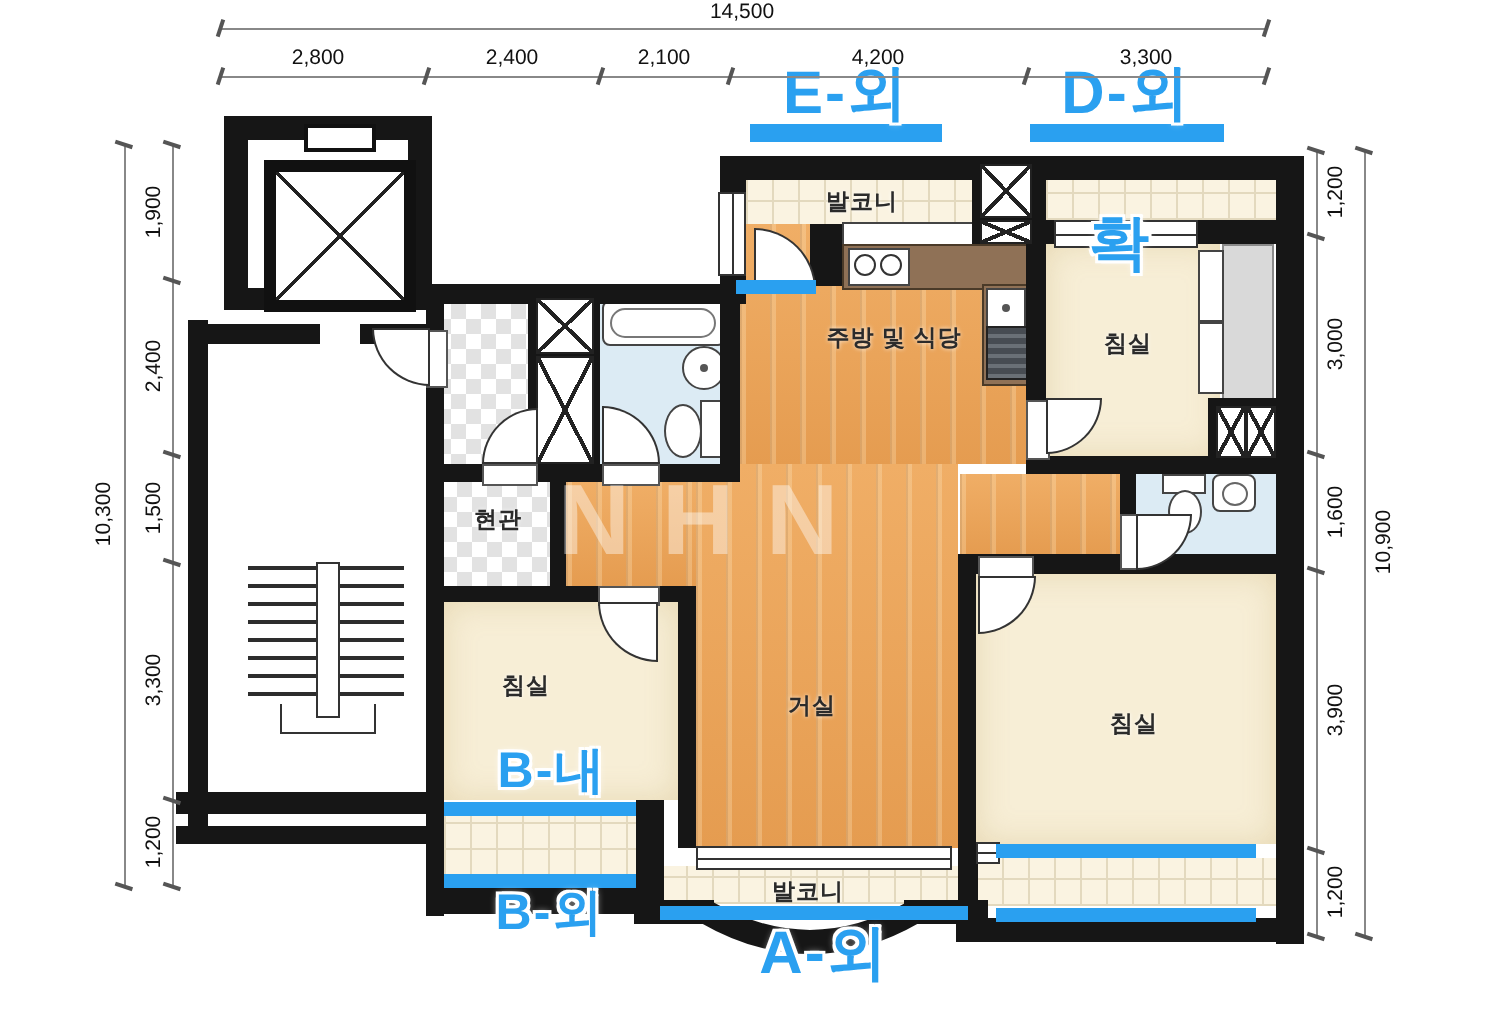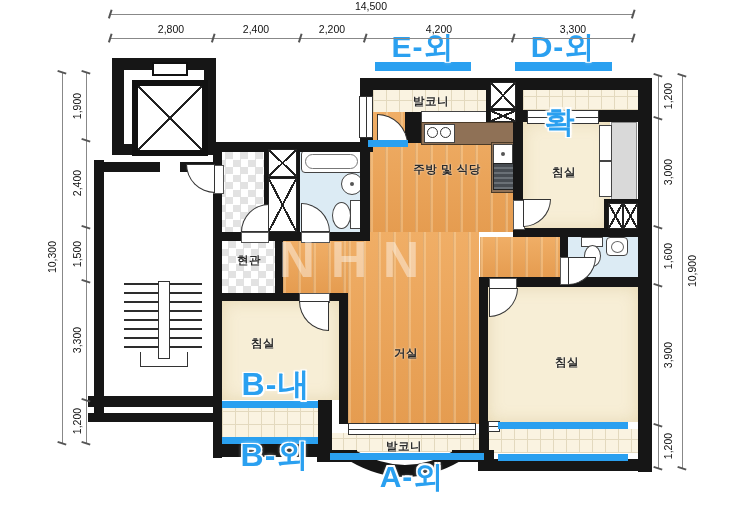--- a/index.html
+++ b/index.html
@@ -37,21 +37,21 @@
   .gap{position:absolute;background:#fff;border:1px solid #555;z-index:4;}
   .win{position:absolute;background:#fff;border:1px solid #333;z-index:4;background-image:linear-gradient(#333,#333);
        background-repeat:no-repeat;background-position:center;}
   .win.h{background-size:100% 1px;}
   .win.v{background-size:1px 100%;}
   .counter{position:absolute;background:#8f7156;border:1px solid #4a3a28;z-index:2;}
   .white-unit{position:absolute;background:#fff;border:1px solid #444;z-index:2;}
   
   .rlabel{position:absolute;z-index:6;transform:translate(-50%,-50%);font-size:11.5px;font-weight:700;color:#2b2b2b;
       white-space:nowrap;letter-spacing:.5px;text-shadow:0 0 2px rgba(255,255,255,.85);}
-  .blabel{position:absolute;z-index:7;transform:translate(-50%,-50%);color:var(--blue);font-weight:800;font-size:32px;
+  .blabel{position:absolute;z-index:7;transform:translate(-50%,-50%);color:var(--blue);font-weight:800;font-size:25px;
       white-space:nowrap;letter-spacing:1px;
       text-shadow:-1.5px -1.5px 0 #fff,1.5px -1.5px 0 #fff,-1.5px 1.5px 0 #fff,1.5px 1.5px 0 #fff,0 0 4px #fff;}
   .blabel.big{font-size:30px;}
   .bluebar{position:absolute;background:var(--blue);z-index:5;}
   
   .dimh{position:absolute;height:0;border-top:1px solid #888;z-index:9;}
   .dimv{position:absolute;width:0;border-left:1px solid #888;z-index:9;}
   .tick{position:absolute;width:1.5px;height:9px;background:#555;transform:translate(-50%,-50%) rotate(18deg);z-index:9;}
   .tickh{position:absolute;width:9px;height:1.5px;background:#555;transform:translate(-50%,-50%) rotate(18deg);z-index:9;}
   .dimtext{position:absolute;z-index:9;font-size:10.5px;color:#111;transform:translate(-50%,-50%);white-space:nowrap;}
@@ -226,23 +226,23 @@
   <span class="tick" style="left:110px;top:14px"></span>
     <span class="tick" style="left:633px;top:14px"></span>
   <div class="dimtext" style="left:371px;top:6px">14,500</div>
   <div class="dimh" style="left:110px;top:38px;width:523px"></div>
   <span class="tick" style="left:110px;top:38px"></span>
     <span class="tick" style="left:213px;top:38px"></span>
   <span class="tick" style="left:300px;top:38px"></span>
     <span class="tick" style="left:365px;top:38px"></span>
   <span class="tick" style="left:513px;top:38px"></span>
     <span class="tick" style="left:633px;top:38px"></span>
-  <div class="dimtext" style="left:171px;top:29px">2,800</div>
+  <div class="dimtext" style="left:159px;top:29px">2,800</div>
   <div class="dimtext" style="left:256px;top:29px">2,400</div>
-  <div class="dimtext" style="left:332px;top:29px">2,200</div>
+  <div class="dimtext" style="left:332px;top:29px">2,100</div>
   <div class="dimtext" style="left:439px;top:29px">4,200</div>
   <div class="dimtext" style="left:573px;top:29px">3,300</div>
 
   <div class="dimv" style="left:62px;top:72px;height:371px"></div>
   <span class="tickh" style="left:62px;top:72px"></span>
     <span class="tickh" style="left:62px;top:443px"></span>
   <div class="dimtext rot" style="left:52px;top:257px">10,300</div>
   <div class="dimv" style="left:86px;top:72px;height:371px"></div>
   <span class="tickh" style="left:86px;top:72px"></span>
     <span class="tickh" style="left:86px;top:140px"></span>

